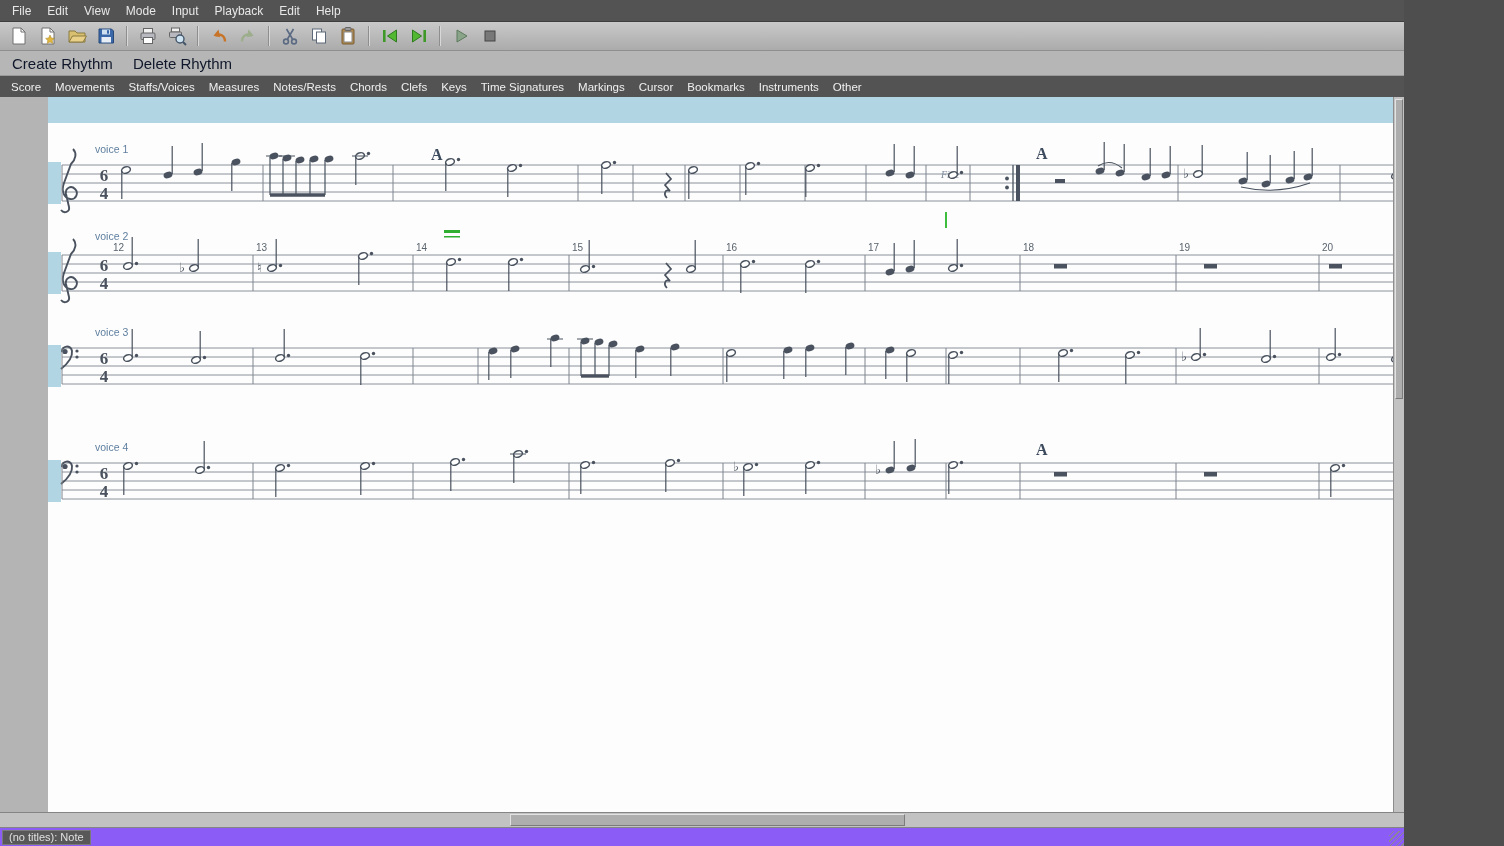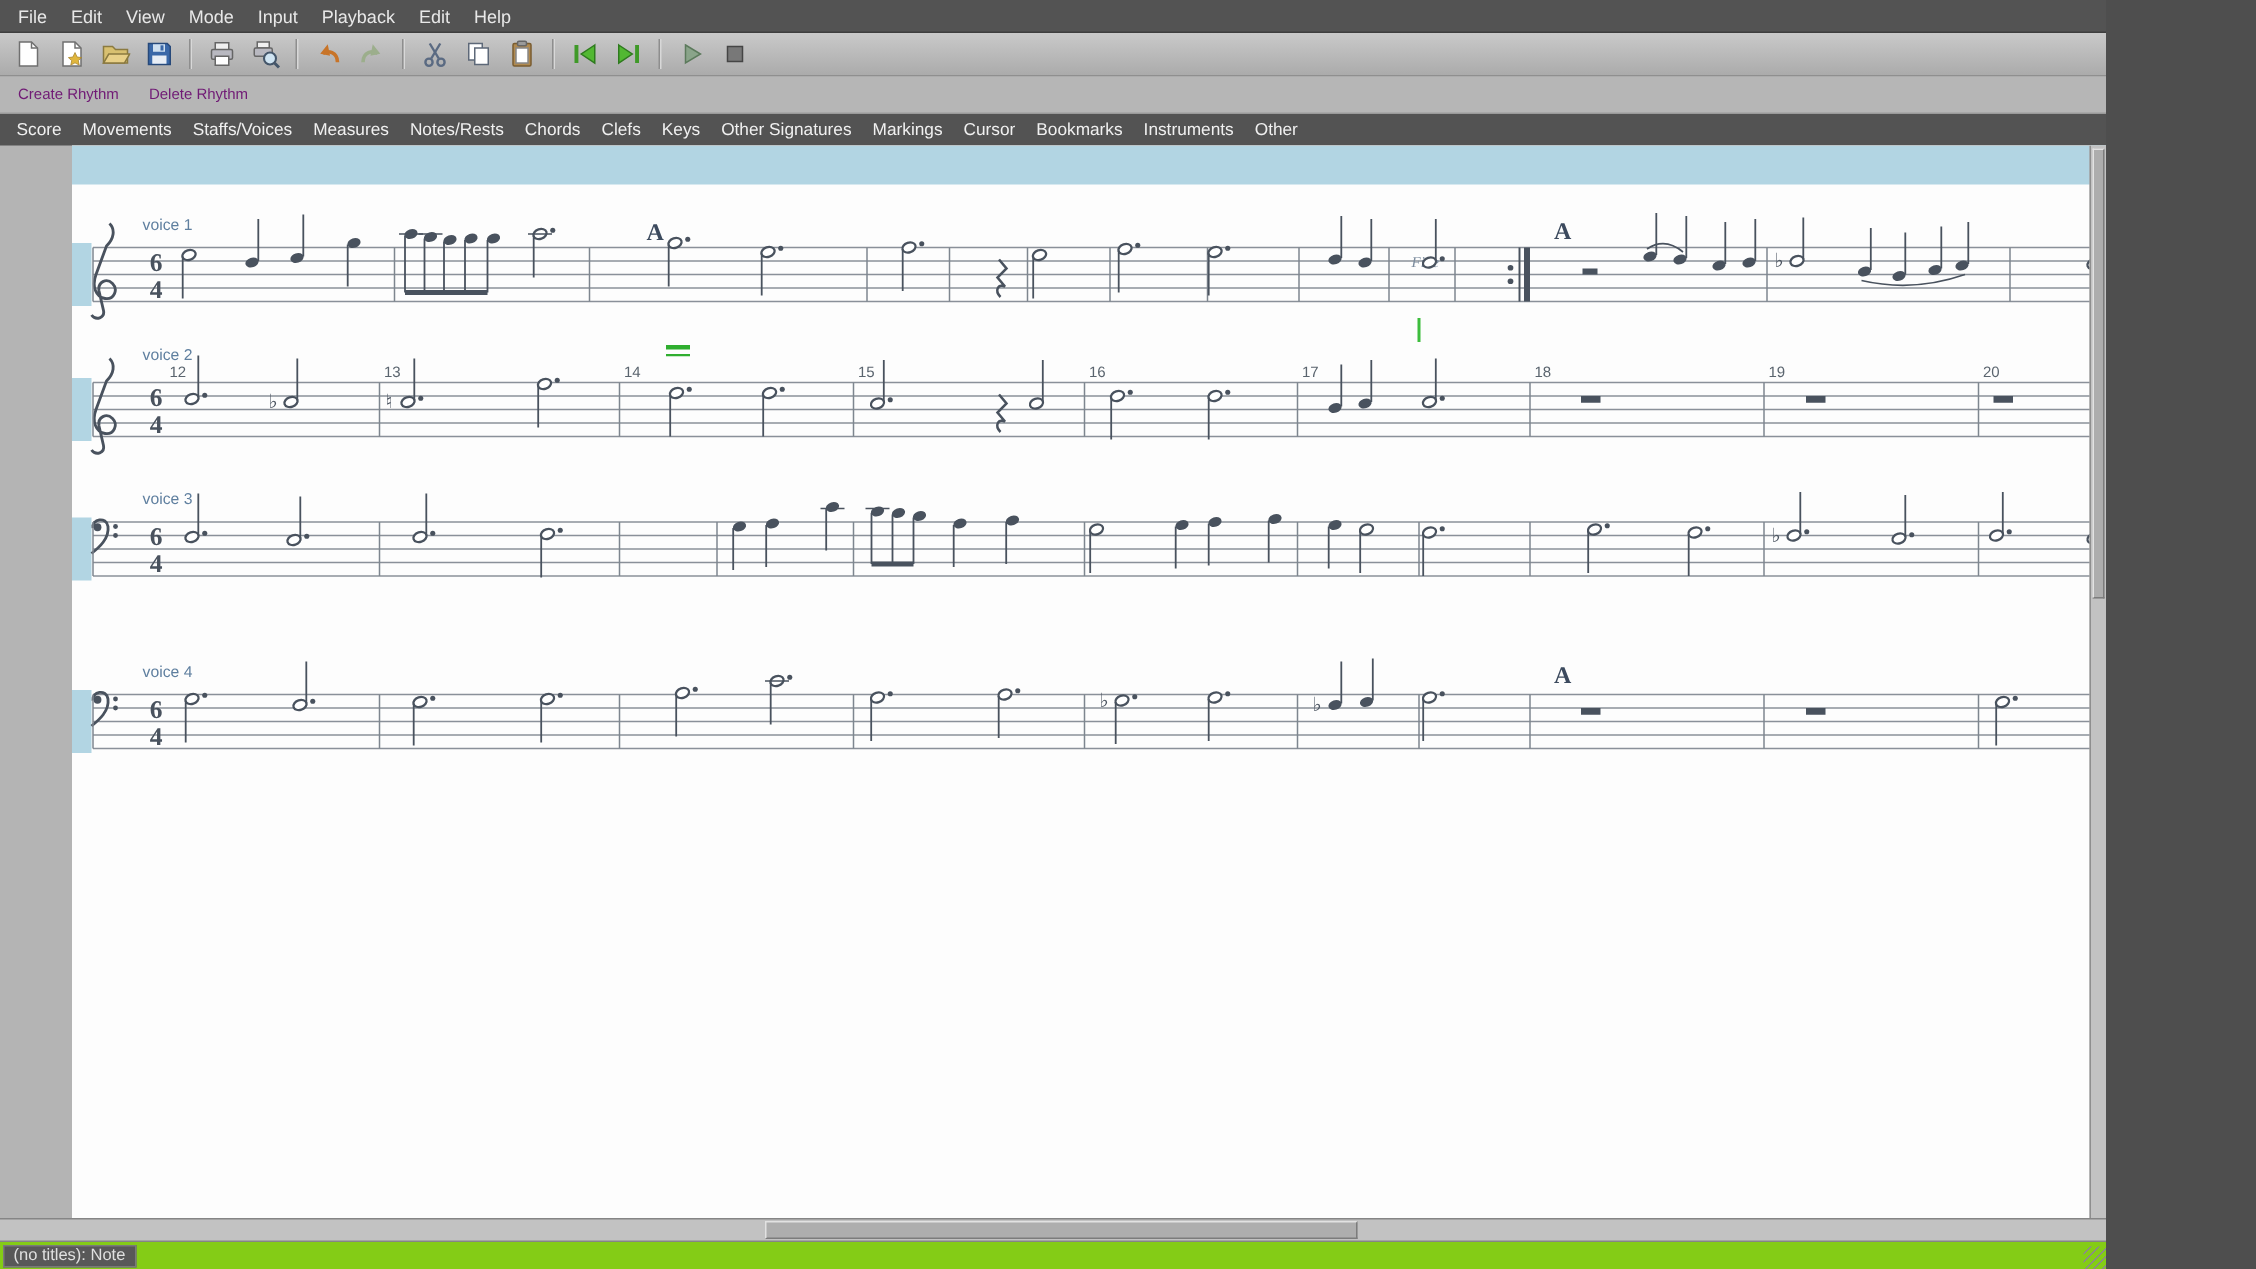--- a/index.html
+++ b/index.html
@@ -8,36 +8,36 @@
   .app{position:relative;width:1404px;height:846px;background:#b4b4b4;}
 
   .menubar{height:22px;background:#535353;display:flex;align-items:center;padding-left:4px;border-bottom:1px solid #3e3e3e;}
   .menubar .menu-item{color:#e8e8e8;font-size:12px;padding:2px 8px;cursor:default;}
 
   .toolbar{height:29px;background:linear-gradient(#c9c9c9,#ababab);display:flex;align-items:center;padding-left:6px;border-bottom:1px solid #8f8f8f;}
   .tb-btn{width:26px;height:24px;display:flex;align-items:center;justify-content:center;margin-right:3px;border-radius:2px;}
   .tb-sep{width:2px;height:20px;border-left:1px solid #8e8e8e;border-right:1px solid #d8d8d8;margin:0 7px 0 4px;}
 
   .rhythmbar{height:25px;background:#b6b6b6;display:flex;align-items:center;padding-left:8px;gap:12px;border-bottom:1px solid #9a9a9a;}
-  .dis-btn{color:#701a75;font-size:10px;padding:2px 4px;cursor:default;}
+  .dis-btn{color:#0f172a;font-size:15px;padding:2px 4px;cursor:default;}
 
   .modebar{height:21px;background:#535353;display:flex;align-items:center;padding-left:4px;}
   .modebar .menu-item{color:#f0f0f0;font-size:11.5px;padding:1px 7px;cursor:default;}
 
   .canvas{position:relative;height:715px;background:#fdfdfd;overflow:hidden;margin-left:48px;}
   .bluestrip{position:absolute;top:0;left:0;width:1493px;height:26px;background:#b2d5e3;}
   .staff-system{position:absolute;left:0;width:1493px;height:95px;}
   .playback-cursor{position:absolute;width:2px;background:#3dbd3d;}
 
   .vscroll{position:absolute;right:0;top:0;width:11px;height:100%;background:#c2c2c2;border-left:1px solid #8e8e8e;}
   .vscroll .thumb{position:absolute;left:1px;right:1px;top:2px;height:300px;background:#adadad;border:1px solid;border-color:#e2e2e2 #7c7c7c #7c7c7c #e2e2e2;}
   .hscroll{position:relative;height:16px;background:#c2c2c2;border-top:1px solid #858585;border-bottom:1px solid #858585;}
   .hscroll .thumb{position:absolute;left:510px;width:395px;top:1px;bottom:1px;background:#aeaeae;border:1px solid;border-color:#e2e2e2 #7c7c7c #7c7c7c #e2e2e2;}
 
-  .statusbar{height:18px;background:#84cc16;display:flex;align-items:center;padding-left:2px;position:relative;text-align:center;}
+  .statusbar{height:18px;background:#8b5cf6;display:flex;align-items:center;padding-left:2px;position:relative;text-align:center;}
   .status-box{color:#e0e0e0;font-size:11px;border:1px solid #7a7a7a;padding:0 6px;line-height:13px;background:#585858;}
   .grip{position:absolute;right:0;bottom:0;width:15px;height:15px;background:repeating-linear-gradient(135deg,transparent 0 3px,#8a8a8a 3px 4px);}
 
   svg text{font-family:"Liberation Sans",sans-serif;}
   svg text.vlabel{font-size:10.5px;}
   svg text.ts{font-family:"Liberation Serif",serif;font-weight:bold;font-size:17px;text-anchor:middle;}
   svg text.mnum{font-size:10px;}
   svg text.mark-rehearsal{font-family:"Liberation Serif",serif;font-weight:bold;font-size:16px;}
   svg text.mark-direction{font-family:"Liberation Serif",serif;font-style:italic;font-size:10px;}
   svg text.acc{font-family:"DejaVu Sans",sans-serif;font-size:13px;}
@@ -169,21 +169,21 @@
 
   <nav class="modebar">
       <span class="menu-item">Score</span>
       <span class="menu-item">Movements</span>
       <span class="menu-item">Staffs/Voices</span>
       <span class="menu-item">Measures</span>
       <span class="menu-item">Notes/Rests</span>
       <span class="menu-item">Chords</span>
       <span class="menu-item">Clefs</span>
       <span class="menu-item">Keys</span>
-      <span class="menu-item">Other Signatures</span>
+      <span class="menu-item">Time Signatures</span>
       <span class="menu-item">Markings</span>
       <span class="menu-item">Cursor</span>
       <span class="menu-item">Bookmarks</span>
       <span class="menu-item">Instruments</span>
       <span class="menu-item">Other</span>
     </nav>
 
   <div class="canvas">
     <div class="bluestrip"></div>
     <div class="staff-system" id="staff-0" style="top: 38px;"><svg width="1493" height="95" viewBox="0 0 1493 95">

